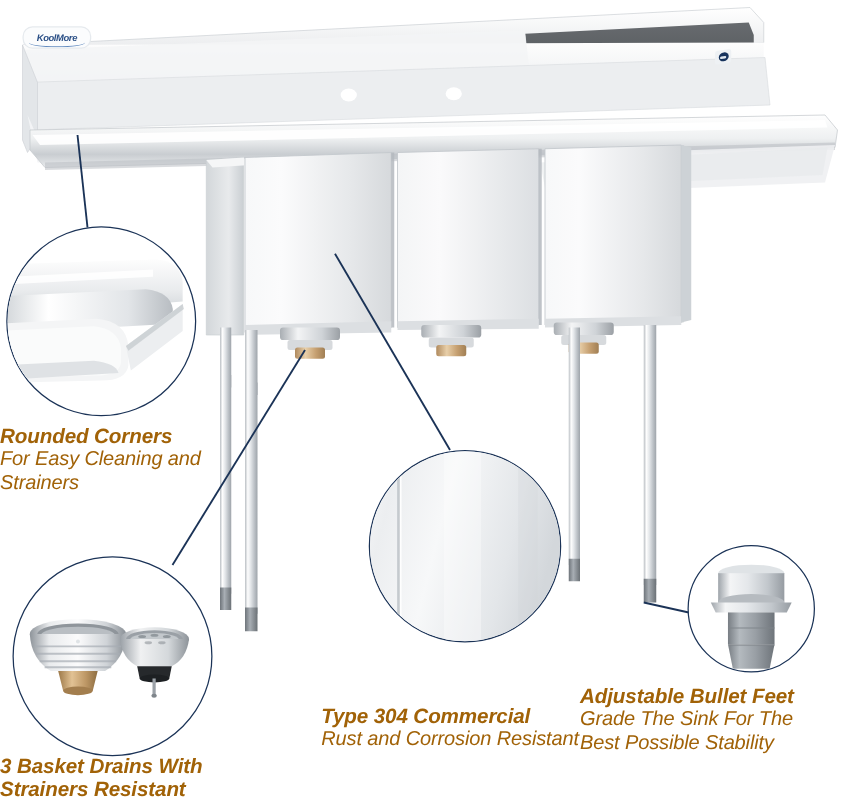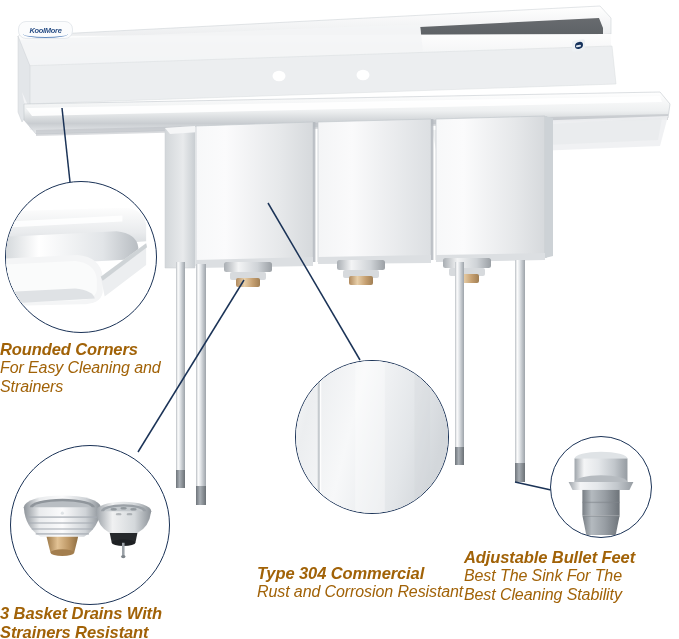--- a/index.html
+++ b/index.html
@@ -431,17 +431,17 @@
       <rect x="32" y="54" width="38" height="26" fill="url(#bf2)"></rect>
       <path d="M32,80 L70,80 L66,100 L36,100 Z" fill="url(#bf2)"></path>
 
       <rect x="32" y="66" width="38" height="1.4" fill="#7f858b" opacity="0.55"></rect>
       <rect x="33" y="80" width="37" height="1.4" fill="#7f858b" opacity="0.55"></rect>
     </svg>
   </div>
 
   <div class="caption" style="left:464px;top:548px;width:191px;">
     <span class="t1">Adjustable Bullet Feet</span>
-    <span class="t2">Best The Sink For The</span>
-    <span class="t2">Best Cleaning Stability</span>
+    <span class="t2">Grade The Sink For The</span>
+    <span class="t2">Best Possible Stability</span>
   </div>
 
 </div>
 
 </body></html>

